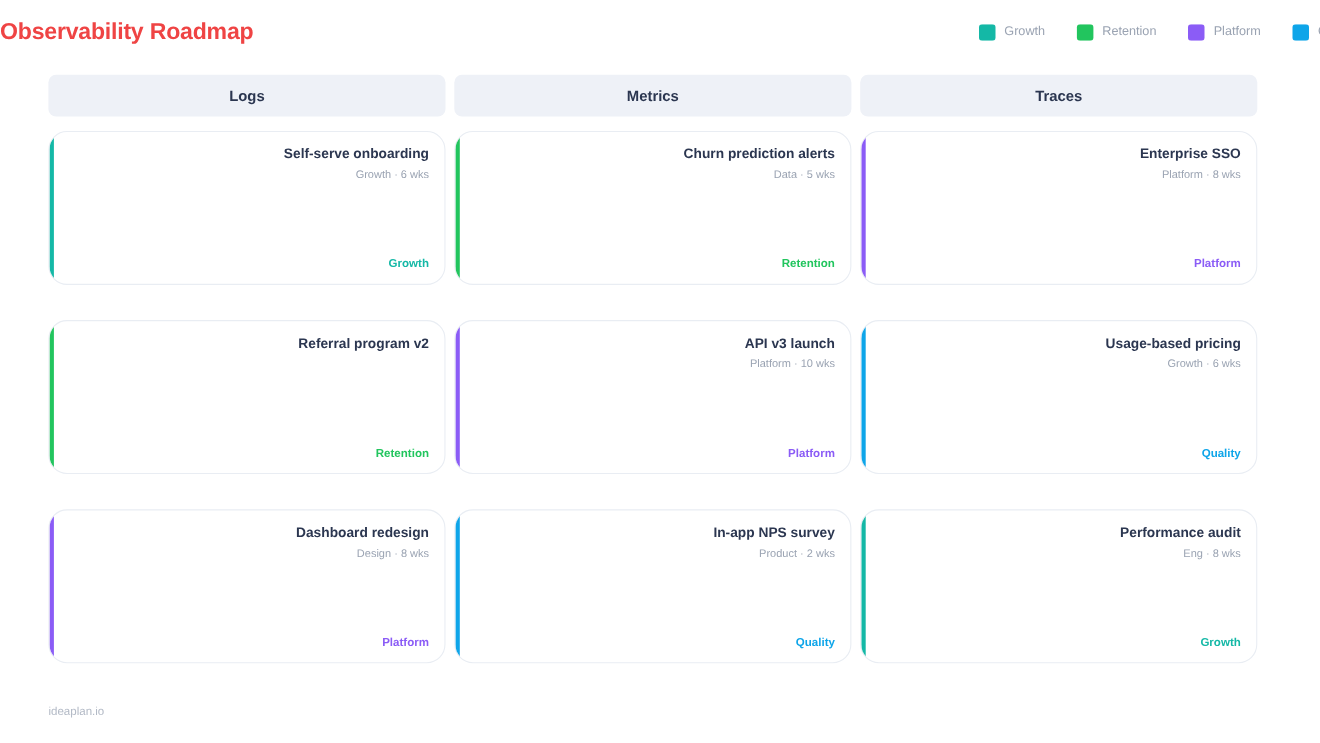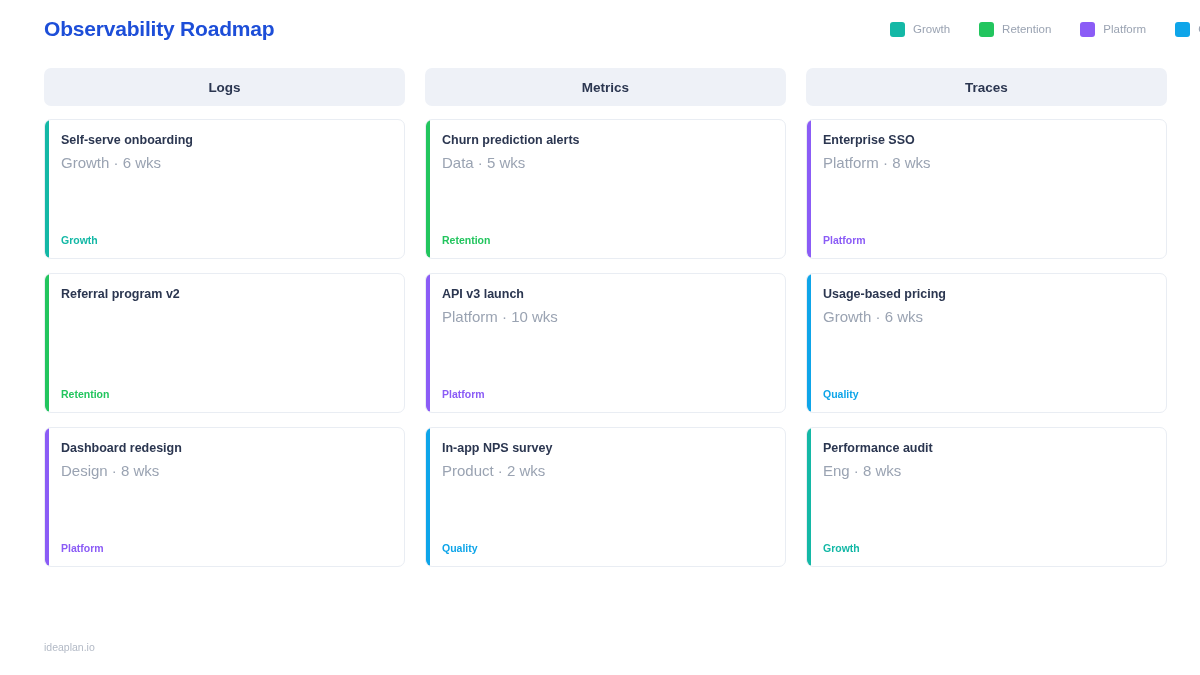--- a/index.html
+++ b/index.html
@@ -19,24 +19,23 @@
   .topbar {
     position: absolute;
     left: 0; top: 0;
     width: 1200px;
     height: 58px;
     display: flex;
     align-items: center;
     justify-content: space-between;
   }
   .page-title {
-    margin-left: 44px;
     font-size: 21px;
     font-weight: bold;
-    color: #1d4ed8;
+    color: #ef4444;
     letter-spacing: -0.2px;
     white-space: nowrap;
   }
   .legend {
     display: flex;
     align-items: center;
     gap: 0px;
     margin-right: 0px;
     padding-left: 20px;
     white-space: nowrap;
@@ -63,21 +62,21 @@
     white-space: nowrap;
   }
 
   
   .board {
     position: absolute;
     left: 44px;
     top: 68px;
     width: 1112px;
     display: flex;
-    gap: 20px;
+    gap: 8px;
   }
   .column {
     width: 361px;
     flex: 0 0 361px;
     display: flex;
     flex-direction: column;
   }
   .column-header {
     height: 38px;
     background: #eef1f7;
@@ -88,45 +87,46 @@
     font-size: 13.5px;
     font-weight: bold;
     color: #2b3650;
     margin-bottom: 13px;
   }
   .card {
     position: relative;
     height: 140px;
     background: #ffffff;
     border: 1px solid #e9edf3;
-    border-radius: 7px;
-    margin-bottom: 14px;
+    border-radius: 17px;
+    margin-bottom: 32px;
     padding: 12px 14px 11px 16px;
     box-sizing: border-box;
     display: flex;
     flex-direction: column;
     overflow: hidden;
+    text-align: right;
   }
   .card-accent {
     position: absolute;
     left: 0; top: 0;
     width: 4px;
     height: 100%;
     border-top-left-radius: 6px;
     border-bottom-left-radius: 6px;
   }
   .card-title {
     font-size: 12.5px;
     font-weight: bold;
     color: #2b3650;
     line-height: 1.3;
     margin-bottom: 5px;
   }
   .card-meta {
-    font-size: 15px;
+    font-size: 10px;
     color: #9aa3b2;
     line-height: 1.3;
   }
   .card-spacer { flex: 1 1 auto; }
   .card-tag {
     font-size: 10.5px;
     font-weight: bold;
     line-height: 1.2;
   }
 

